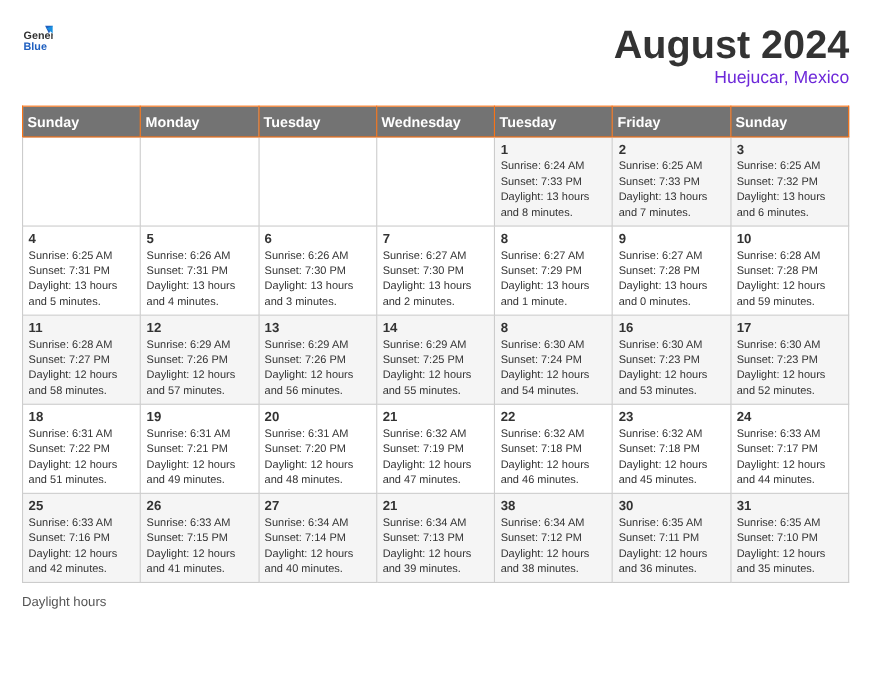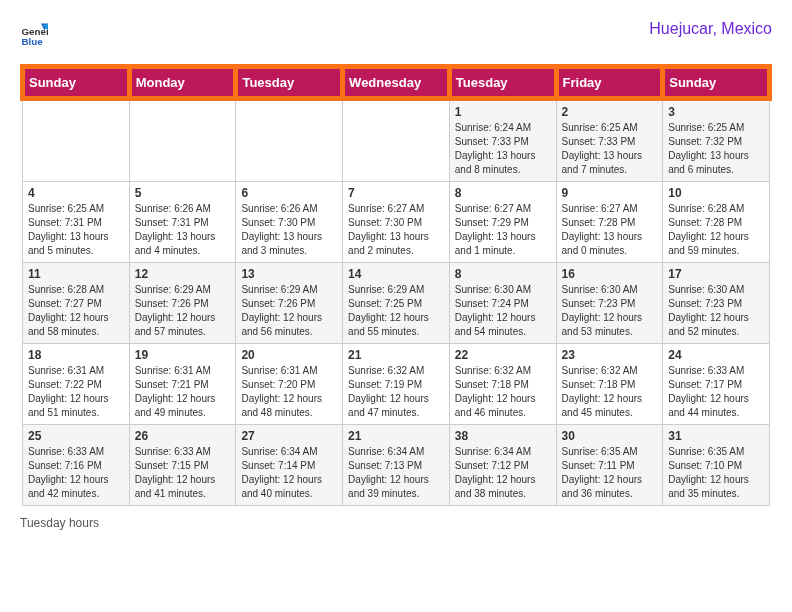--- a/index.html
+++ b/index.html
@@ -36,27 +36,27 @@
     .location {
       font-size: 16px;
       color: #6d28d9;
     }
     table {
       width: 100%;
       border-collapse: collapse;
       table-layout: fixed;
     }
     thead tr th {
-      background: #be185d;
+      background: #737373;
       color: #fff;
       font-size: 13px;
       font-weight: bold;
       padding: 6px 4px;
       text-align: left;
-      border: 5px solid #f97316;
+      border: 1px solid #f97316;
     }
     tbody tr td {
       vertical-align: top;
       border: 1px solid #ccc;
       padding: 4px 5px;
       font-size: 10.5px;
       color: #333;
       height: 80px;
       background: #fff;
     }
@@ -92,20 +92,21 @@
 <div class="header">
   <div class="logo">
     <svg class="logo-icon" viewBox="0 0 40 40">
       <text x="2" y="22" font-size="14" font-weight="bold" fill="#333">General</text>
       <text x="2" y="36" font-size="14" font-weight="bold" fill="#2060c0">Blue</text>
       <polygon points="30,5 40,5 35,15" fill="#2060c0"></polygon>
       <polygon points="32,8 40,5 40,15" fill="#1a90e0"></polygon>
     </svg>
   </div>
   <div class="title-block">
+    <div class="month-year">August 2024</div>
     <div class="location">Huejucar, Mexico</div>
   </div>
 </div>
 
 <table>
   <thead>
     <tr id="weekday-header">
         <th>Sunday</th>
         <th>Monday</th>
         <th>Tuesday</th>
@@ -344,14 +345,14 @@
           <div class="day-info" style="white-space: pre-line;">Sunrise: 6:35 AM
 Sunset: 7:10 PM
 Daylight: 12 hours
 and 35 minutes.</div>
         </td>
       </tr>
     </tbody>
 </table>
 
 <div class="footer">
-  <span>Tuesday hours</span>
+  <span>Daylight hours</span>
 </div>
 
 </body></html>

